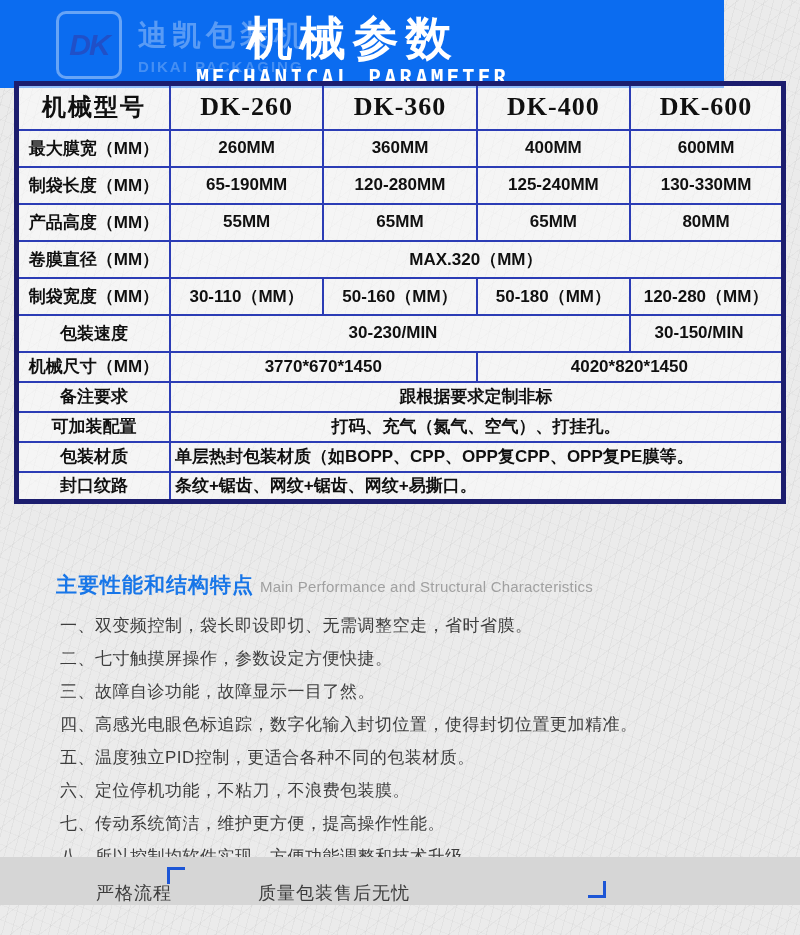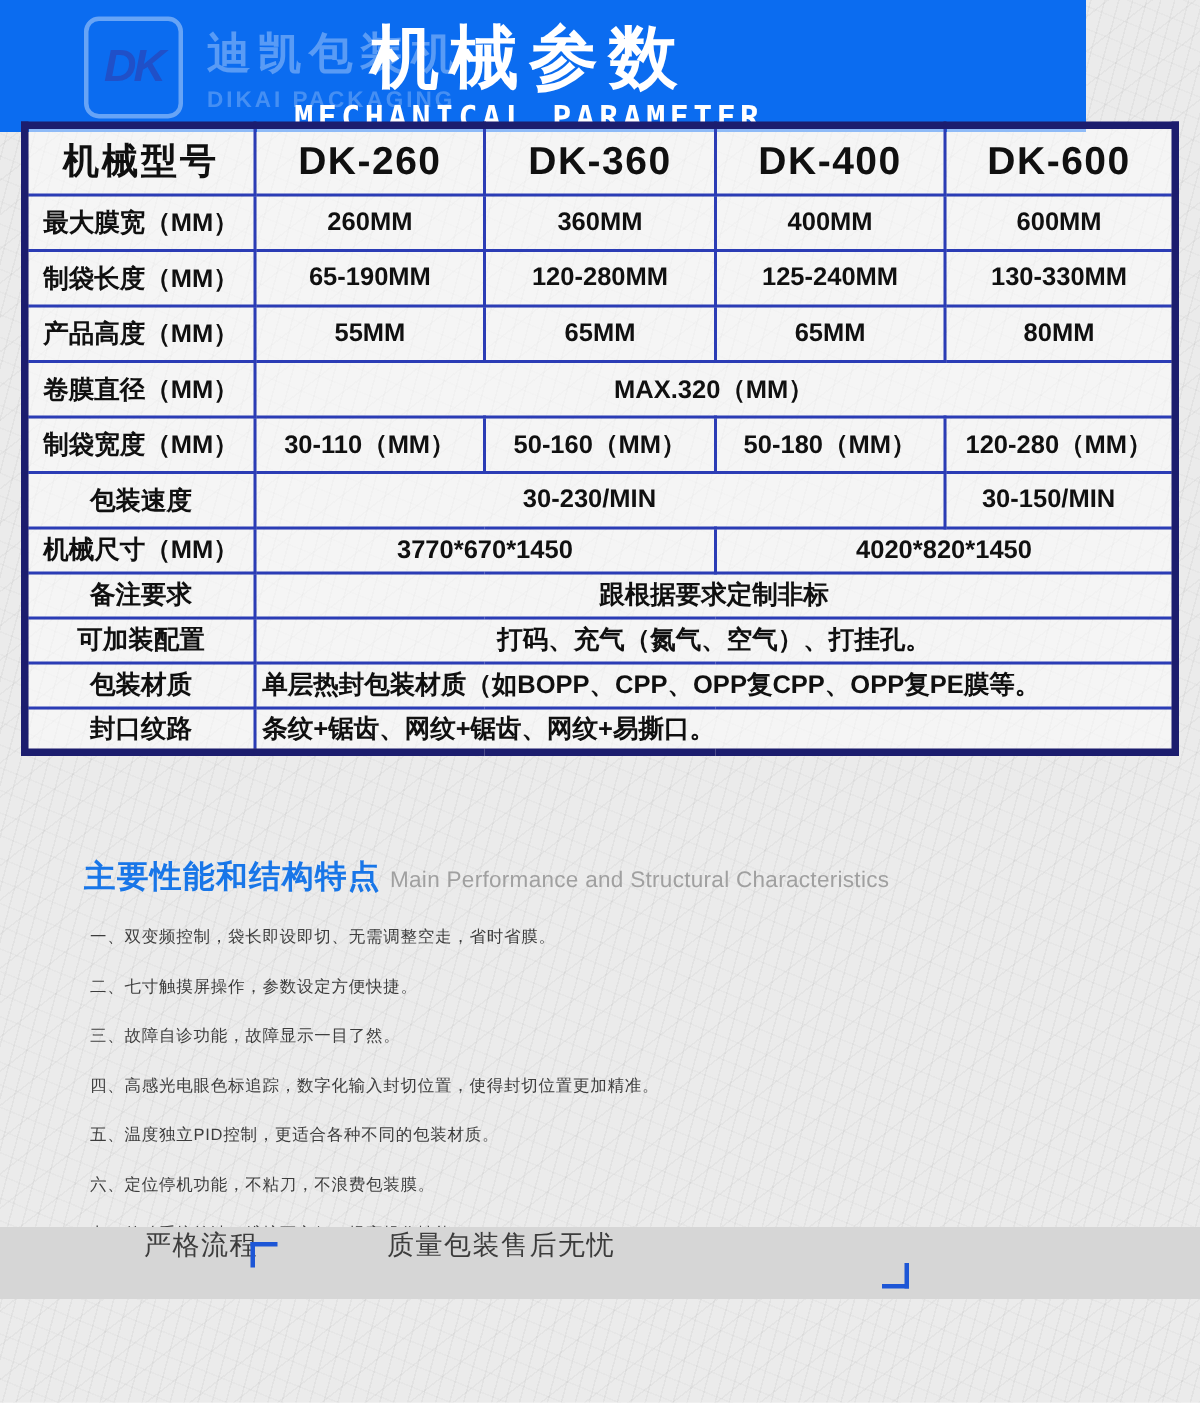--- a/index.html
+++ b/index.html
@@ -27,38 +27,38 @@
 
   
   table.spec-table{position:absolute;left:14px;top:81px;width:772px;border-collapse:collapse;
     border:5px solid #1c1d6e;table-layout:fixed;}
   .spec-table th,.spec-table td{border:2px solid #2b3cb5;padding:0 4px;text-align:center;
     color:#101010;background:rgba(253,253,253,0.55);overflow:hidden;white-space:nowrap;}
   .spec-table thead tr{height:46px;}
   .spec-table tbody tr{height:37px;}
   .spec-table tbody tr.r-short{height:30px;}
   .spec-table th.lbl{font-size:24px;font-weight:800;letter-spacing:2px;}
-  .spec-table th.model{font-size:26px;font-weight:800;letter-spacing:1px;}
+  .spec-table th.model{font-size:26px;font-weight:800;letter-spacing:1px;font-family:Liberation Serif, serif;}
   .spec-table td.lbl{font-size:17px;font-weight:700;}
   .spec-table td.val{font-size:17px;font-weight:700;}
   .spec-table td.align-left{text-align:left;}
   .spec-table td.align-right{text-align:center;padding-right:18px;}
   .spec-table col{width:20%;}
 
   
   .features{position:absolute;left:56px;top:572px;width:700px;}
   .features h2{margin:0;font-size:21px;line-height:26px;}
   .f-cn{color:#1876e8;font-weight:800;letter-spacing:1px;}
   .f-en{color:#a0a0a0;font-weight:400;font-size:15px;margin-left:6px;letter-spacing:0.2px;}
   .features ul{list-style:none;margin:16px 0 0 4px;padding:0;}
-  .features li{font-size:11px;color:#3d3d3d;line-height:19px;margin-bottom:14px;letter-spacing:0.5px;}
+  .features li{font-size:17px;color:#3d3d3d;line-height:19px;margin-bottom:14px;letter-spacing:0.5px;}
 
   
-  .bottom-band{position:absolute;left:0;top:818px;width:800px;height:48px;background:#d6d6d6;
-    display:flex;align-items:flex-start;}
+  .bottom-band{position:absolute;left:0;top:857px;width:800px;height:48px;background:#d6d6d6;
+    display:flex;align-items:flex-end;}
   .bottom-band .f-item{font-size:18px;color:#3c3c3c;letter-spacing:1px;}
   .f-item:nth-of-type(1){margin-left:185px;}
   .f-item:nth-of-type(2){margin-left:96px;}
   .f-item:nth-of-type(3){margin-left:86px;}
   .bracket{position:absolute;width:15px;height:14px;}
   .bracket.tl{left:167px;top:10px;border-top:3px solid #1d56d6;border-left:3px solid #1d56d6;}
   .bracket.br{left:588px;top:24px;border-bottom:3px solid #1d56d6;border-right:3px solid #1d56d6;}
 </style>
 </head>
 <body>

